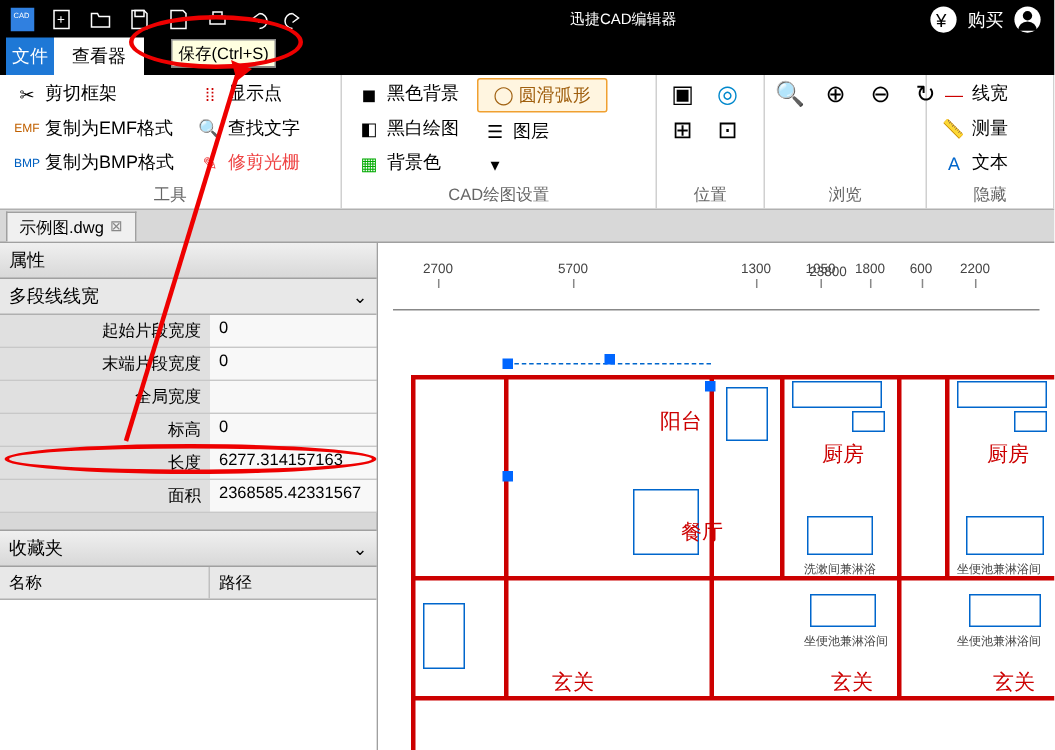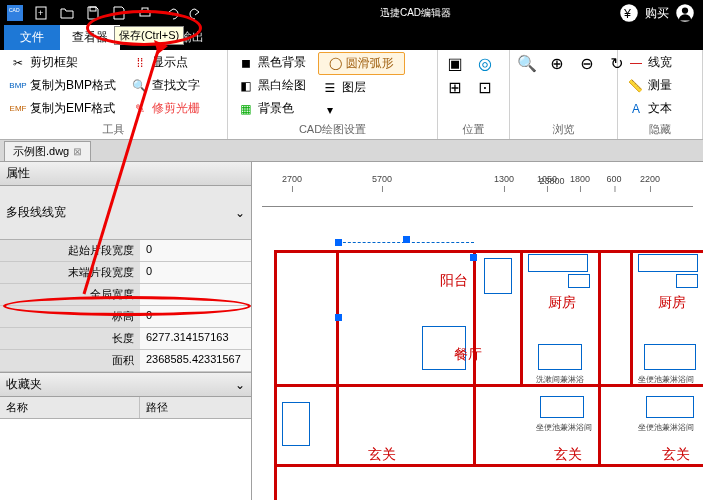--- a/index.html
+++ b/index.html
@@ -9,21 +9,21 @@
 .titlebar { height: 26px; background: #000; display: flex; align-items: center; color: #fff; font-size: 12px; }
 .titlebar .quick-access { display: flex; align-items: center; gap: 4px; padding: 0 4px; }
 .titlebar .qa-btn { width: 22px; height: 22px; display: flex; align-items: center; justify-content: center; cursor: pointer; }
 .titlebar .qa-btn svg { width: 16px; height: 16px; }
 .titlebar .app-title { flex: 1; text-align: center; font-size: 10px; }
 .titlebar .right-btns { display: flex; align-items: center; gap: 6px; padding-right: 8px; }
 .titlebar .rb { width: 20px; height: 20px; display: flex; align-items: center; justify-content: center; }
 
 
 .tabstrip { height: 24px; background: #000; display: flex; align-items: flex-end; padding-left: 4px; }
-.tabstrip .file-tab { background: #1e78d6; color: #fff; padding: 4px 16px; font-size: 12px; cursor: pointer; }
+.tabstrip .file-tab { background: #1e78d6; color: #fff; padding: 4px 4px; font-size: 12px; cursor: pointer; }
 .tabstrip .tab { color: #ddd; padding: 4px 12px; font-size: 12px; cursor: pointer; }
 .tabstrip .tab.active { background: #fff; color: #000; }
 
 
 .ribbon { height: 90px; background: #fff; border-bottom: 1px solid #b0b0b0; display: flex; }
 .ribbon-group { border-right: 1px solid #d0d0d0; padding: 2px 6px 0; display: flex; flex-direction: column; }
 .ribbon-group .gbody { flex: 1; display: flex; gap: 8px; }
 .ribbon-group .glabel { text-align: center; font-size: 11px; color: #666; padding: 2px 0; }
 .rbtn { display: flex; align-items: center; gap: 4px; font-size: 12px; padding: 2px 4px; cursor: pointer; white-space: nowrap; }
 .rbtn .ricon { width: 16px; height: 16px; display: inline-flex; align-items: center; justify-content: center; }
@@ -33,21 +33,21 @@
 
 
 .doctabs { height: 22px; background: #d8d8d8; border-bottom: 1px solid #a0a0a0; display: flex; align-items: center; padding-left: 4px; }
 .doctab { background: #f0f0f0; border: 1px solid #a0a0a0; border-bottom: none; padding: 2px 8px; font-size: 11px; display: flex; align-items: center; gap: 4px; }
 .doctab .close { font-size: 10px; color: #888; cursor: pointer; }
 
 
 .main { display: flex; height: 338px; }
 .left-panel { width: 252px; background: #d8d8d8; border-right: 1px solid #a0a0a0; display: flex; flex-direction: column; }
 .panel-hdr { background: linear-gradient(#f0f0f0,#d8d8d8); border-bottom: 1px solid #a0a0a0; padding: 3px 6px; font-size: 12px; display: flex; align-items: center; }
-.panel-sub { background: #e8e8e8; border-bottom: 1px solid #b0b0b0; padding: 18px 6px; font-size: 12px; display: flex; justify-content: space-between; align-items: center; }
+.panel-sub { background: #e8e8e8; border-bottom: 1px solid #b0b0b0; padding: 3px 6px; font-size: 12px; display: flex; justify-content: space-between; align-items: center; }
 .prop-row { display: flex; font-size: 11px; border-bottom: 1px solid #c8c8c8; }
 .prop-row .pname { width: 140px; padding: 3px 6px; background: #e0e0e0; text-align: right; }
 .prop-row .pval { flex: 1; padding: 3px 6px; background: #f8f8f8; }
 .favorites { border-top: 1px solid #a0a0a0; }
 .fav-hdr { display: flex; font-size: 11px; background: #e8e8e8; border-bottom: 1px solid #b0b0b0; }
 .fav-hdr div { padding: 3px 6px; }
 .fav-hdr .c1 { width: 140px; border-right: 1px solid #c0c0c0; }
 
 .canvas { flex: 1; background: #fff; position: relative; overflow: hidden; }
 .ruler-h { position: absolute; top: 12px; left: 0; right: 0; height: 18px; font-size: 9px; color: #444; }
@@ -150,26 +150,26 @@
 
 <div class="ribbon">
   <div class="ribbon-group" style="width:228px">
     <div class="gbody">
       <div class="rcol">
         <div class="rbtn">
             <span class="ricon">✂</span>
             <span>剪切框架</span>
           </div>
         <div class="rbtn">
+            <span class="ricon" style="font-size:8px;color:#c06000">EMF</span>
+            <span>复制为EMF格式</span>
+          </div>
+        <div class="rbtn">
             <span class="ricon" style="font-size:8px;color:#0060c0">BMP</span>
             <span>复制为BMP格式</span>
-          </div>
-        <div class="rbtn">
-            <span class="ricon" style="font-size:8px;color:#c06000">EMF</span>
-            <span>复制为EMF格式</span>
           </div>
       </div>
       <div class="rcol">
         <div class="rbtn">
             <span class="ricon" style="color:#c00">⁞⁞</span>
             <span>显示点</span>
           </div>
         <div class="rbtn">
             <span class="ricon">🔍</span>
             <span>查找文字</span>

